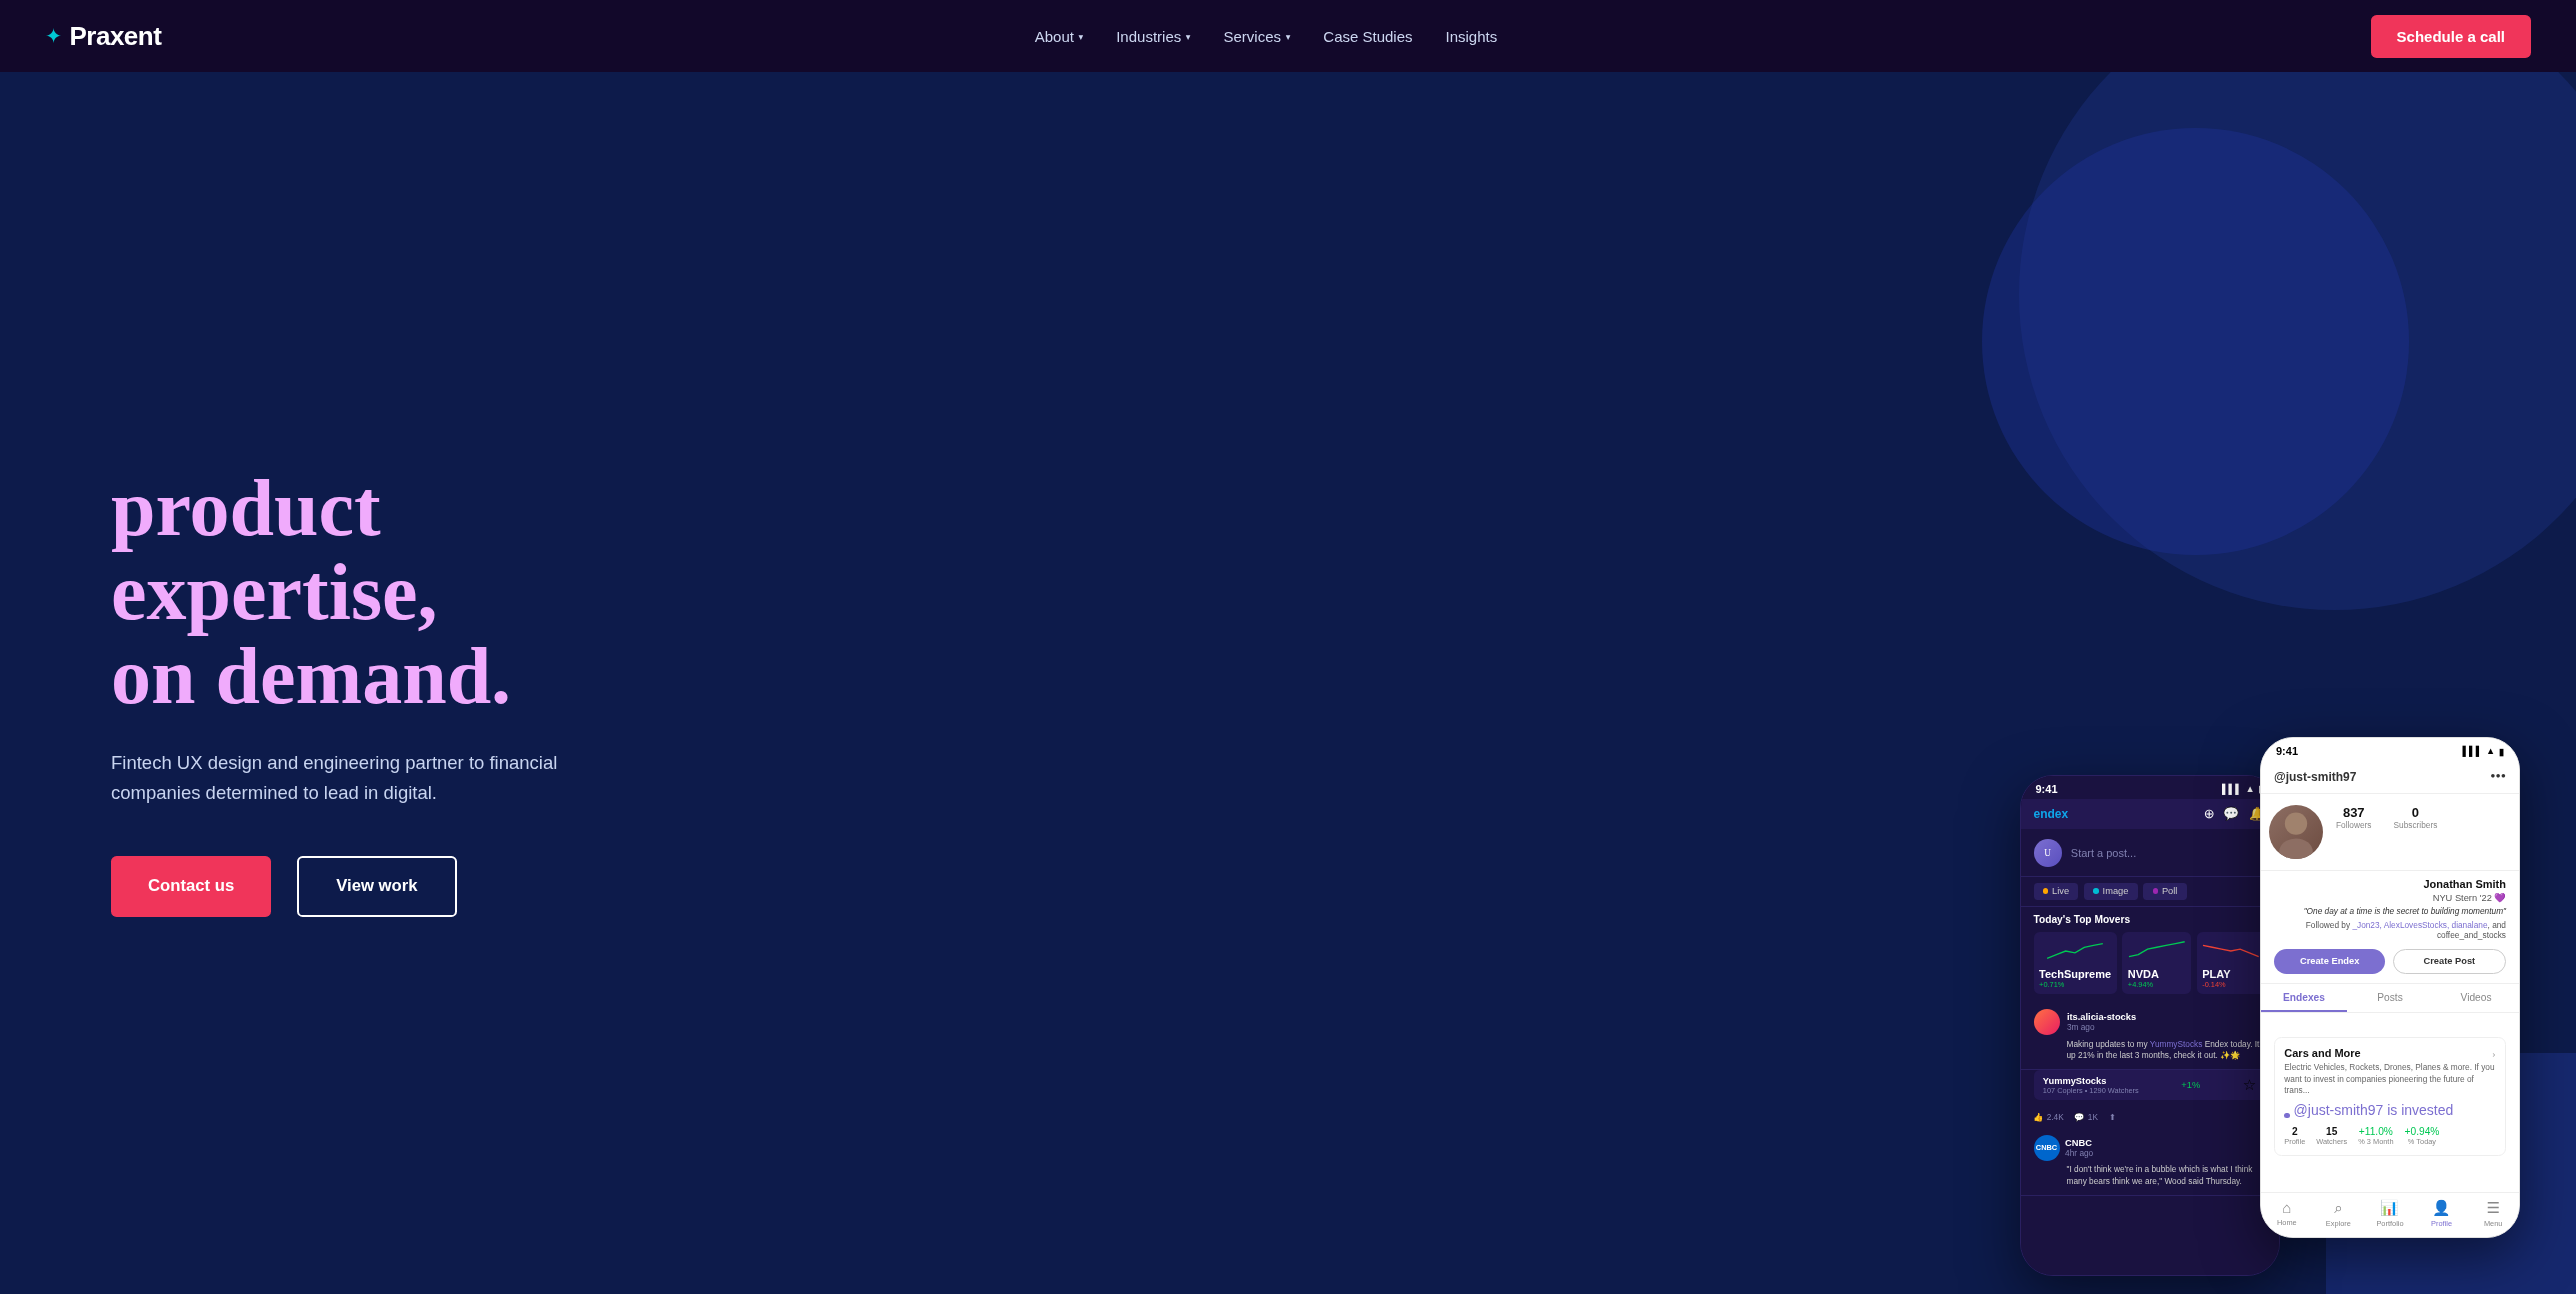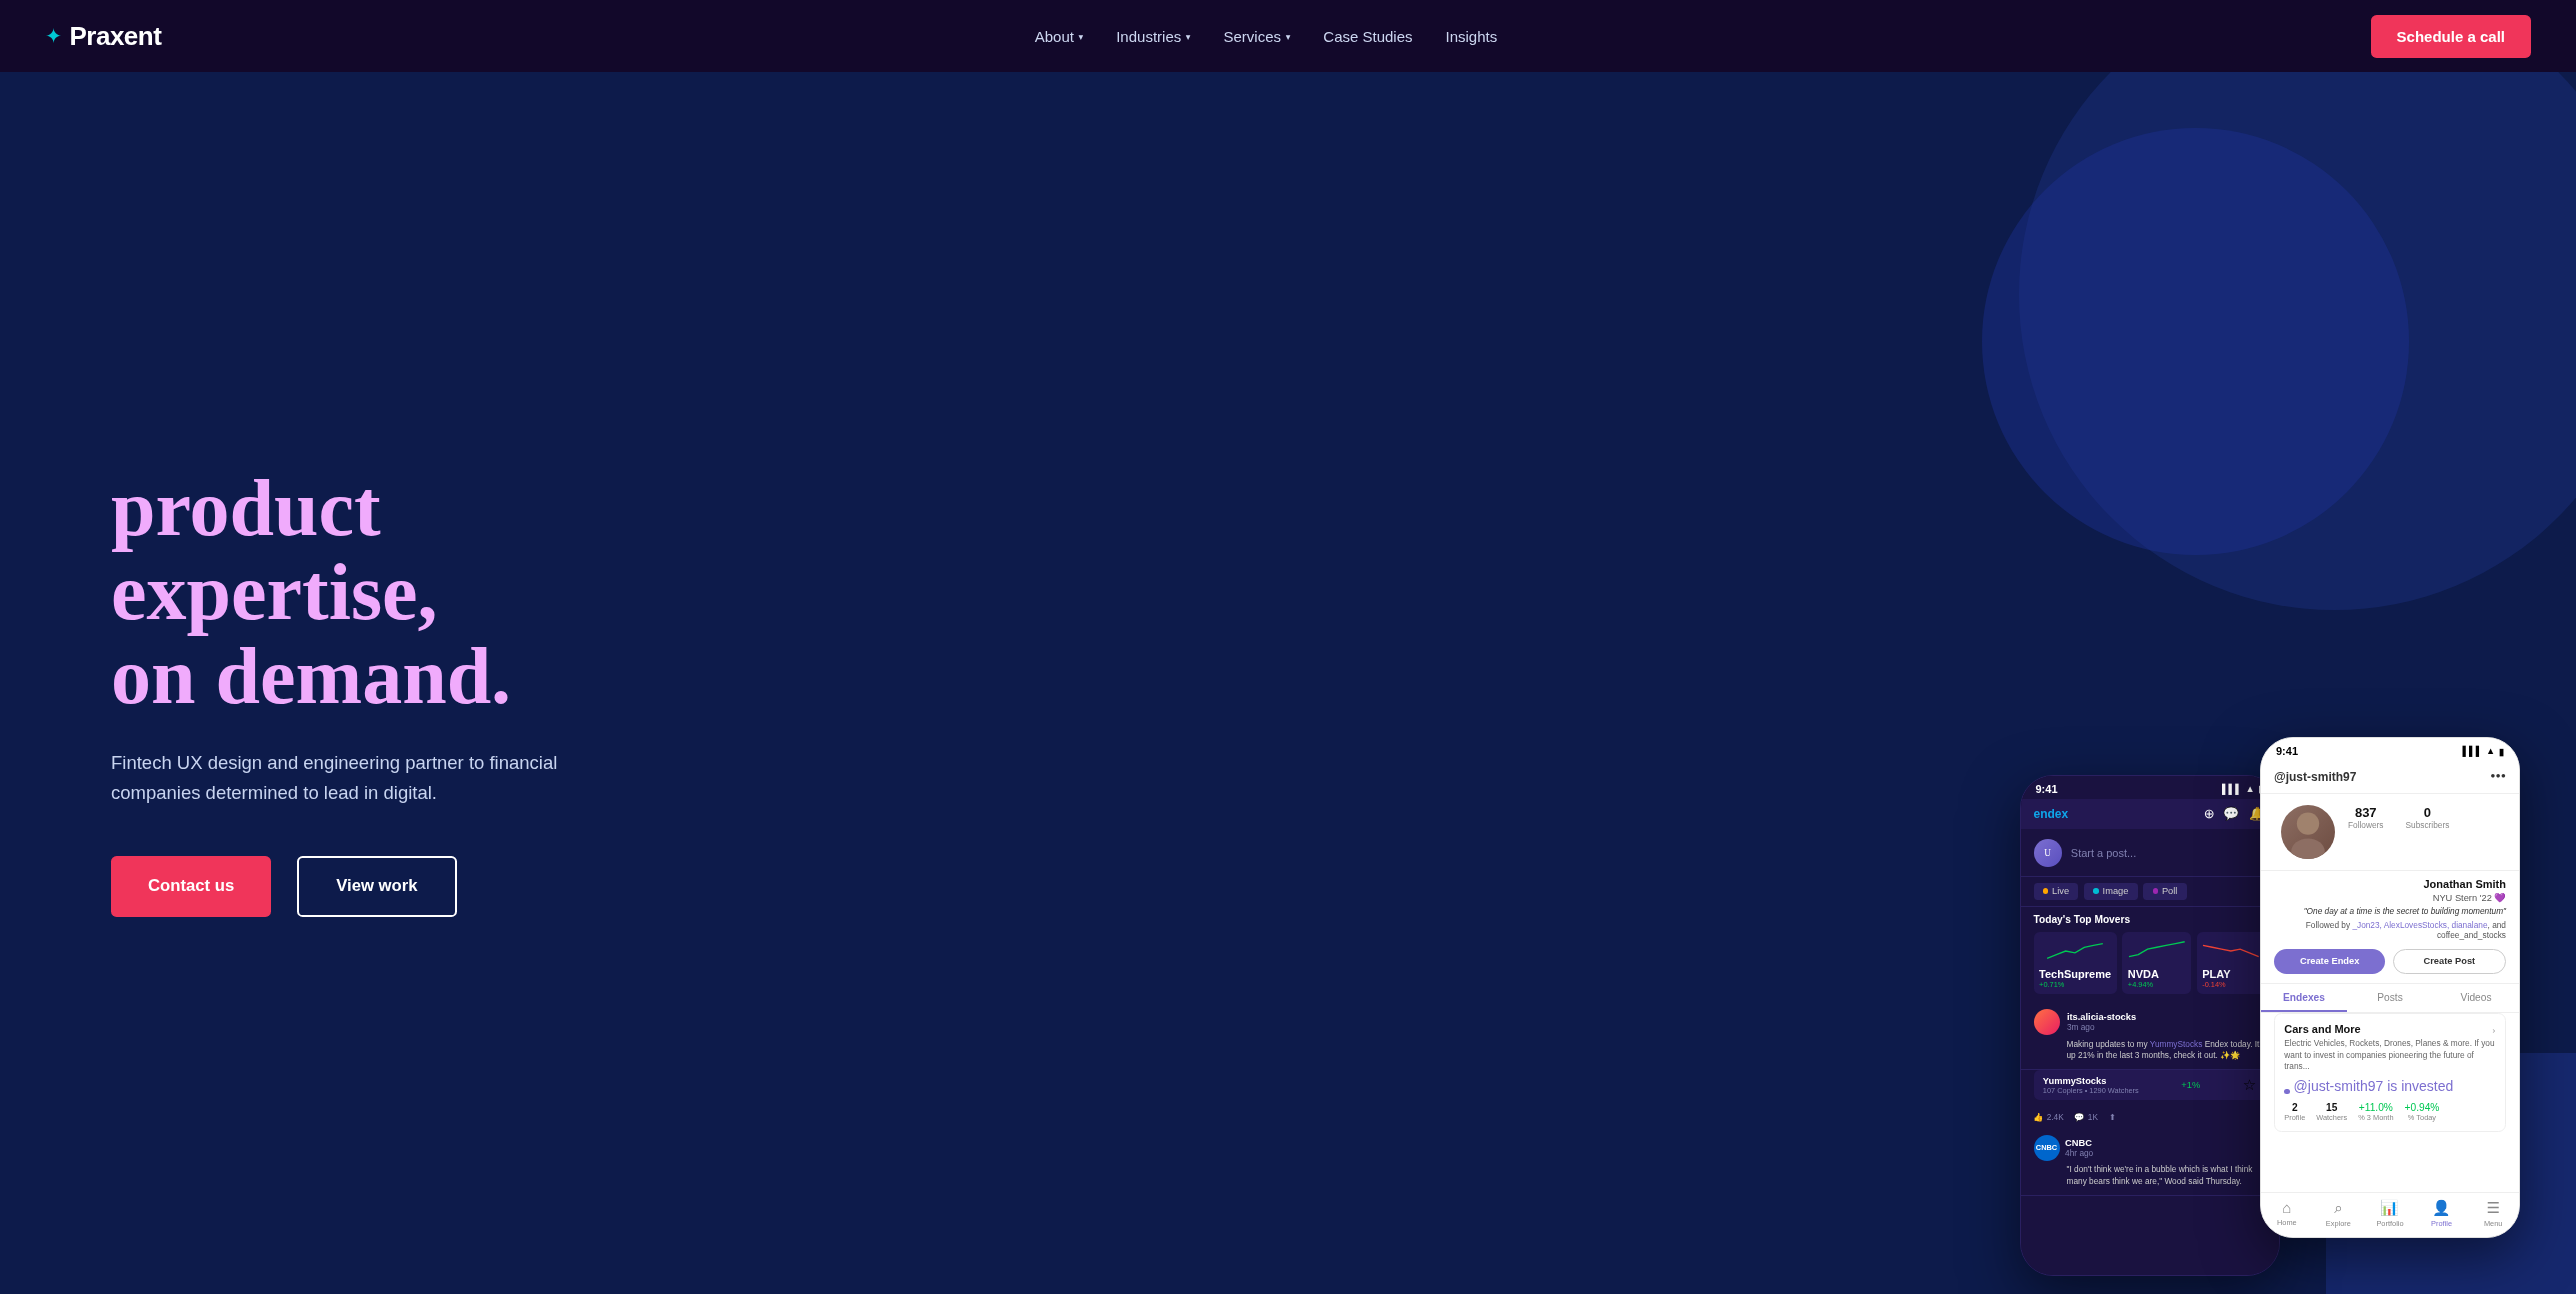--- a/index.html
+++ b/index.html
@@ -418,21 +418,21 @@
     }
     .handle-text {
       color: #333;
       font-size: 12px;
       font-weight: 600;
       font-family: 'Arial', sans-serif;
     }
     .three-dots { color: #333; font-size: 15px; }
 
     .profile-section {
-      padding: 11px 20px;
+      padding: 11px 8px;
       display: flex;
       gap: 13px;
       border-bottom: 0.9px solid #eee;
     }
     .profile-avatar-large {
       width: 54px;
       height: 54px;
       border-radius: 50%;
       background: linear-gradient(135deg, #8d6e63, #6d4c41);
       flex-shrink: 0;
@@ -502,21 +502,21 @@
       font-family: 'Arial', sans-serif;
       color: #888;
     }
     .profile-tab.active {
       color: #7c6fd0;
       border-bottom: 2.3px solid #7c6fd0;
       font-weight: 700;
     }
 
     .cars-card {
-      margin: 0 13px;
+      margin: 24px 13px;
       border: 0.9px solid #eee;
       border-radius: 7.4px;
       padding: 9.3px;
     }
     .cars-card-header {
       display: flex;
       justify-content: space-between;
       align-items: center;
     }
     .cars-card-title { font-size: 11px; font-weight: 700; color: #111; font-family: 'Arial', sans-serif; }

